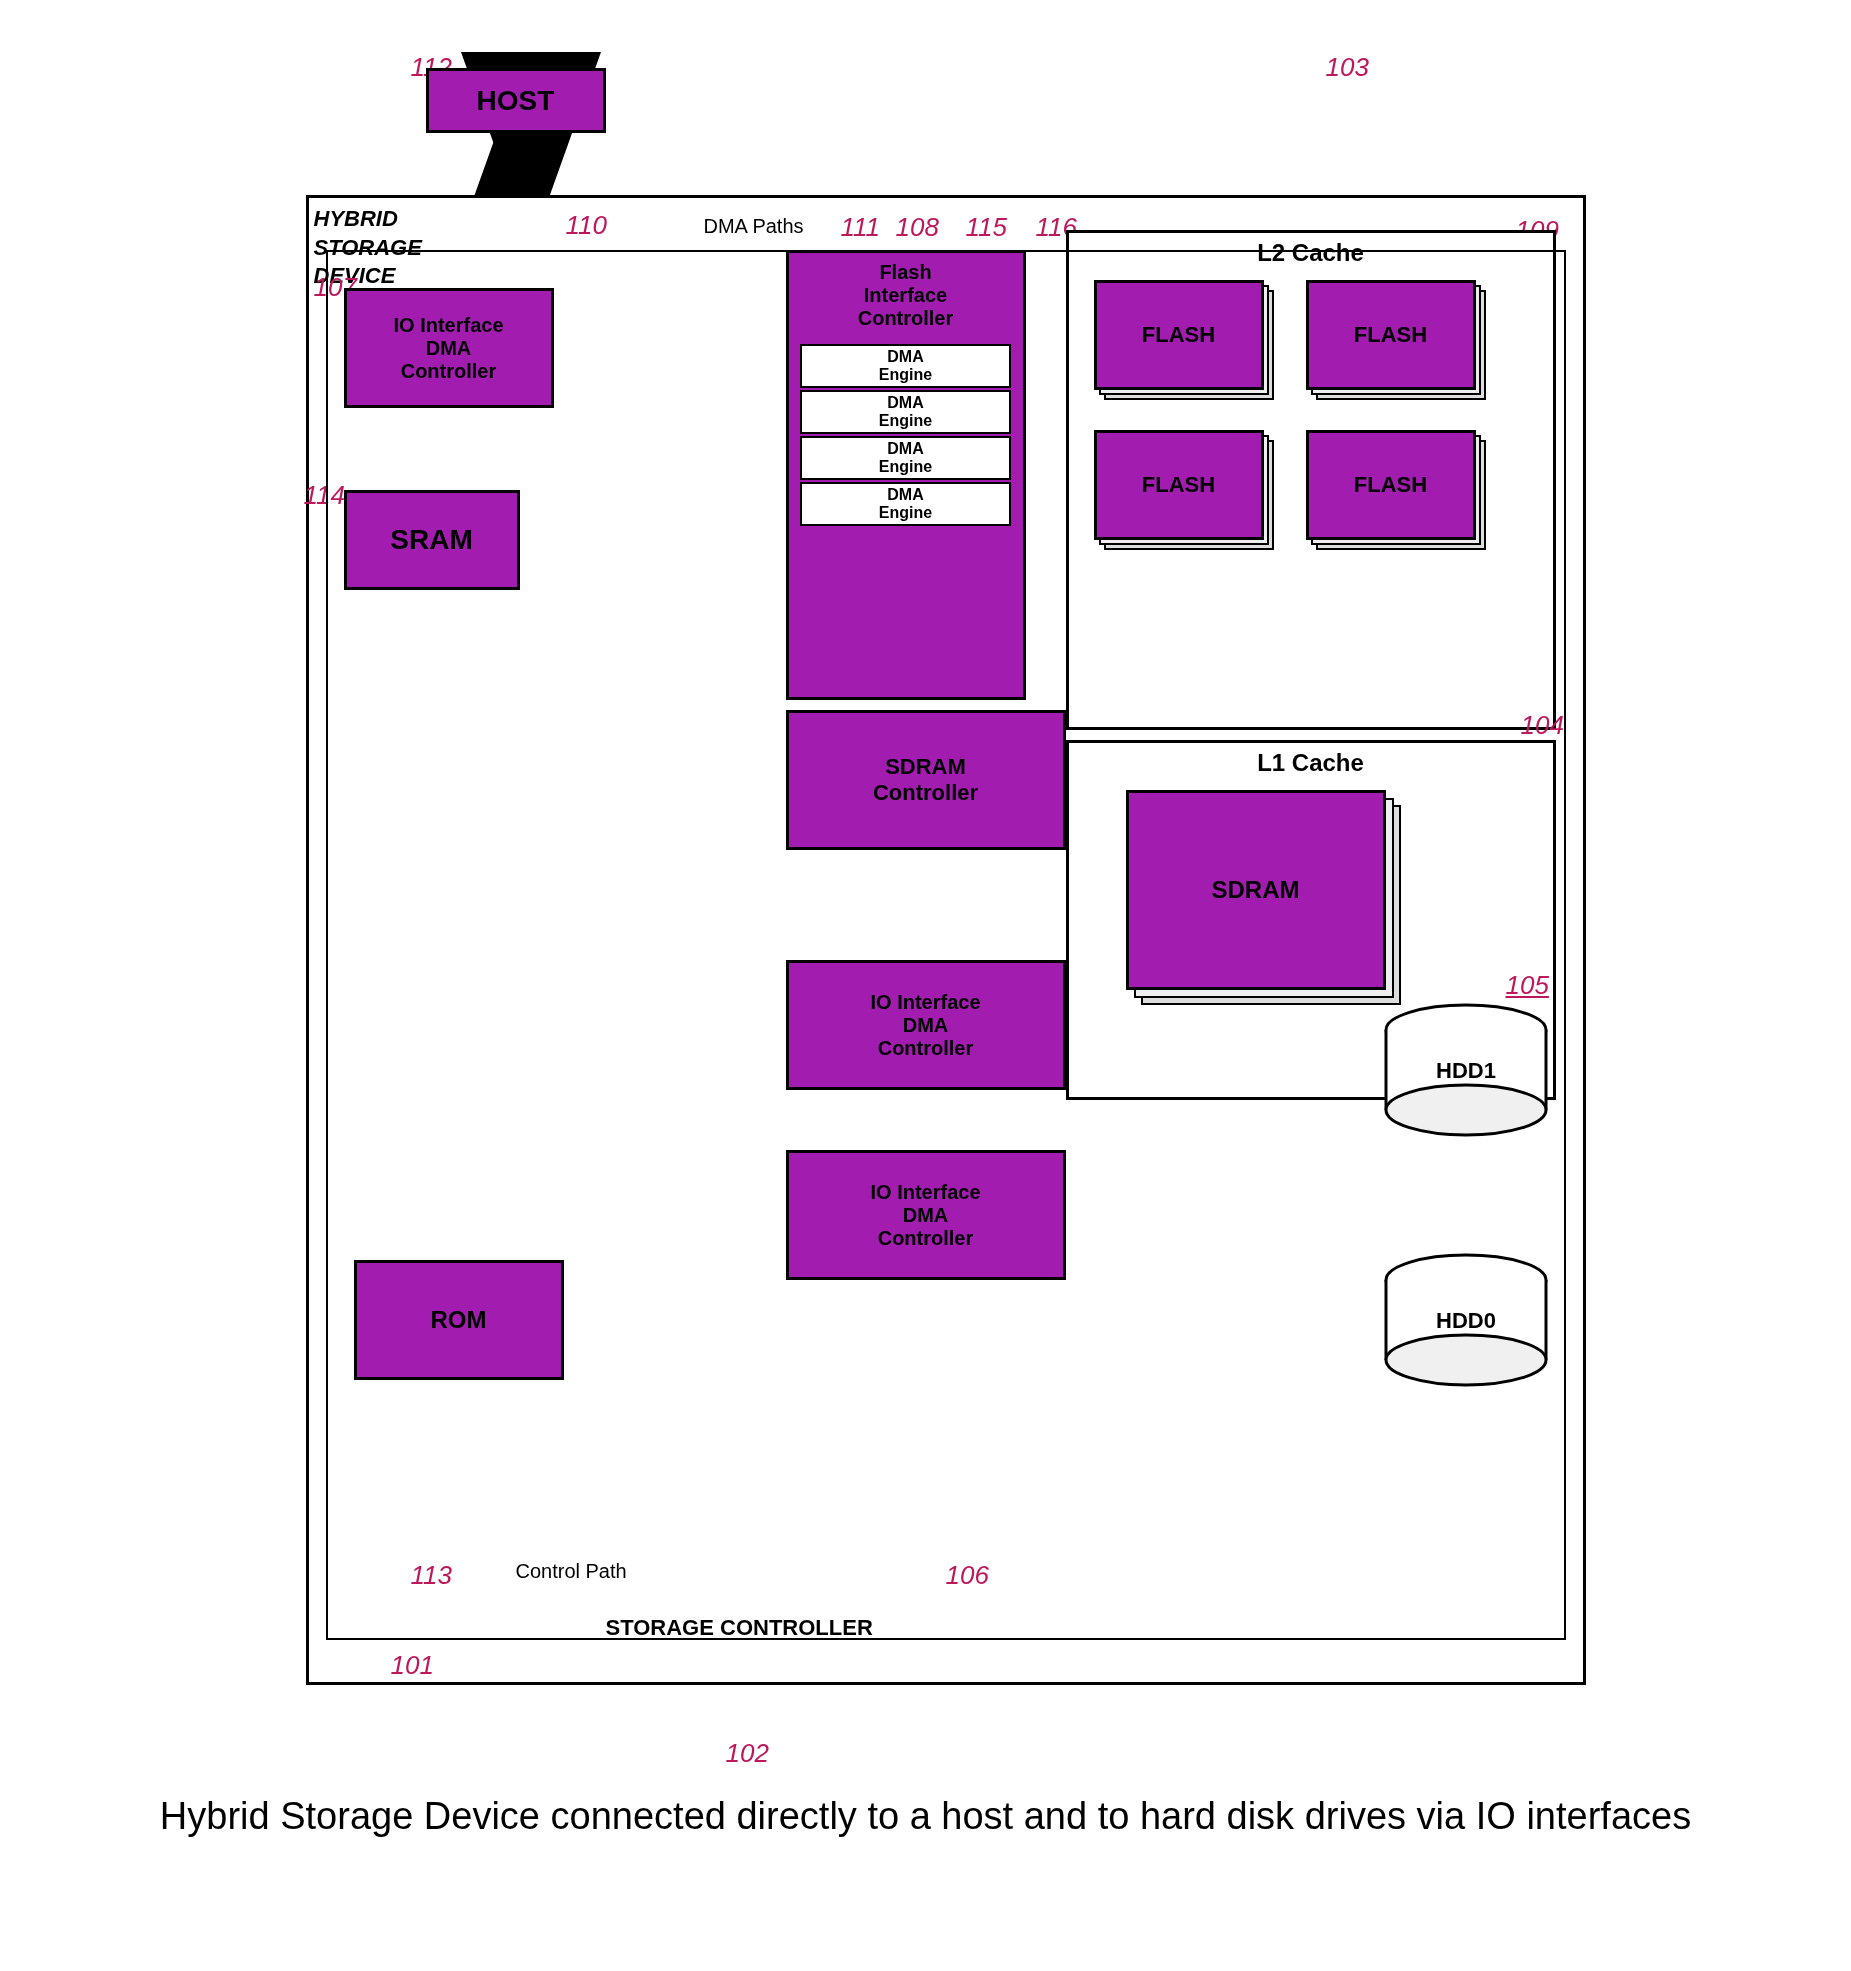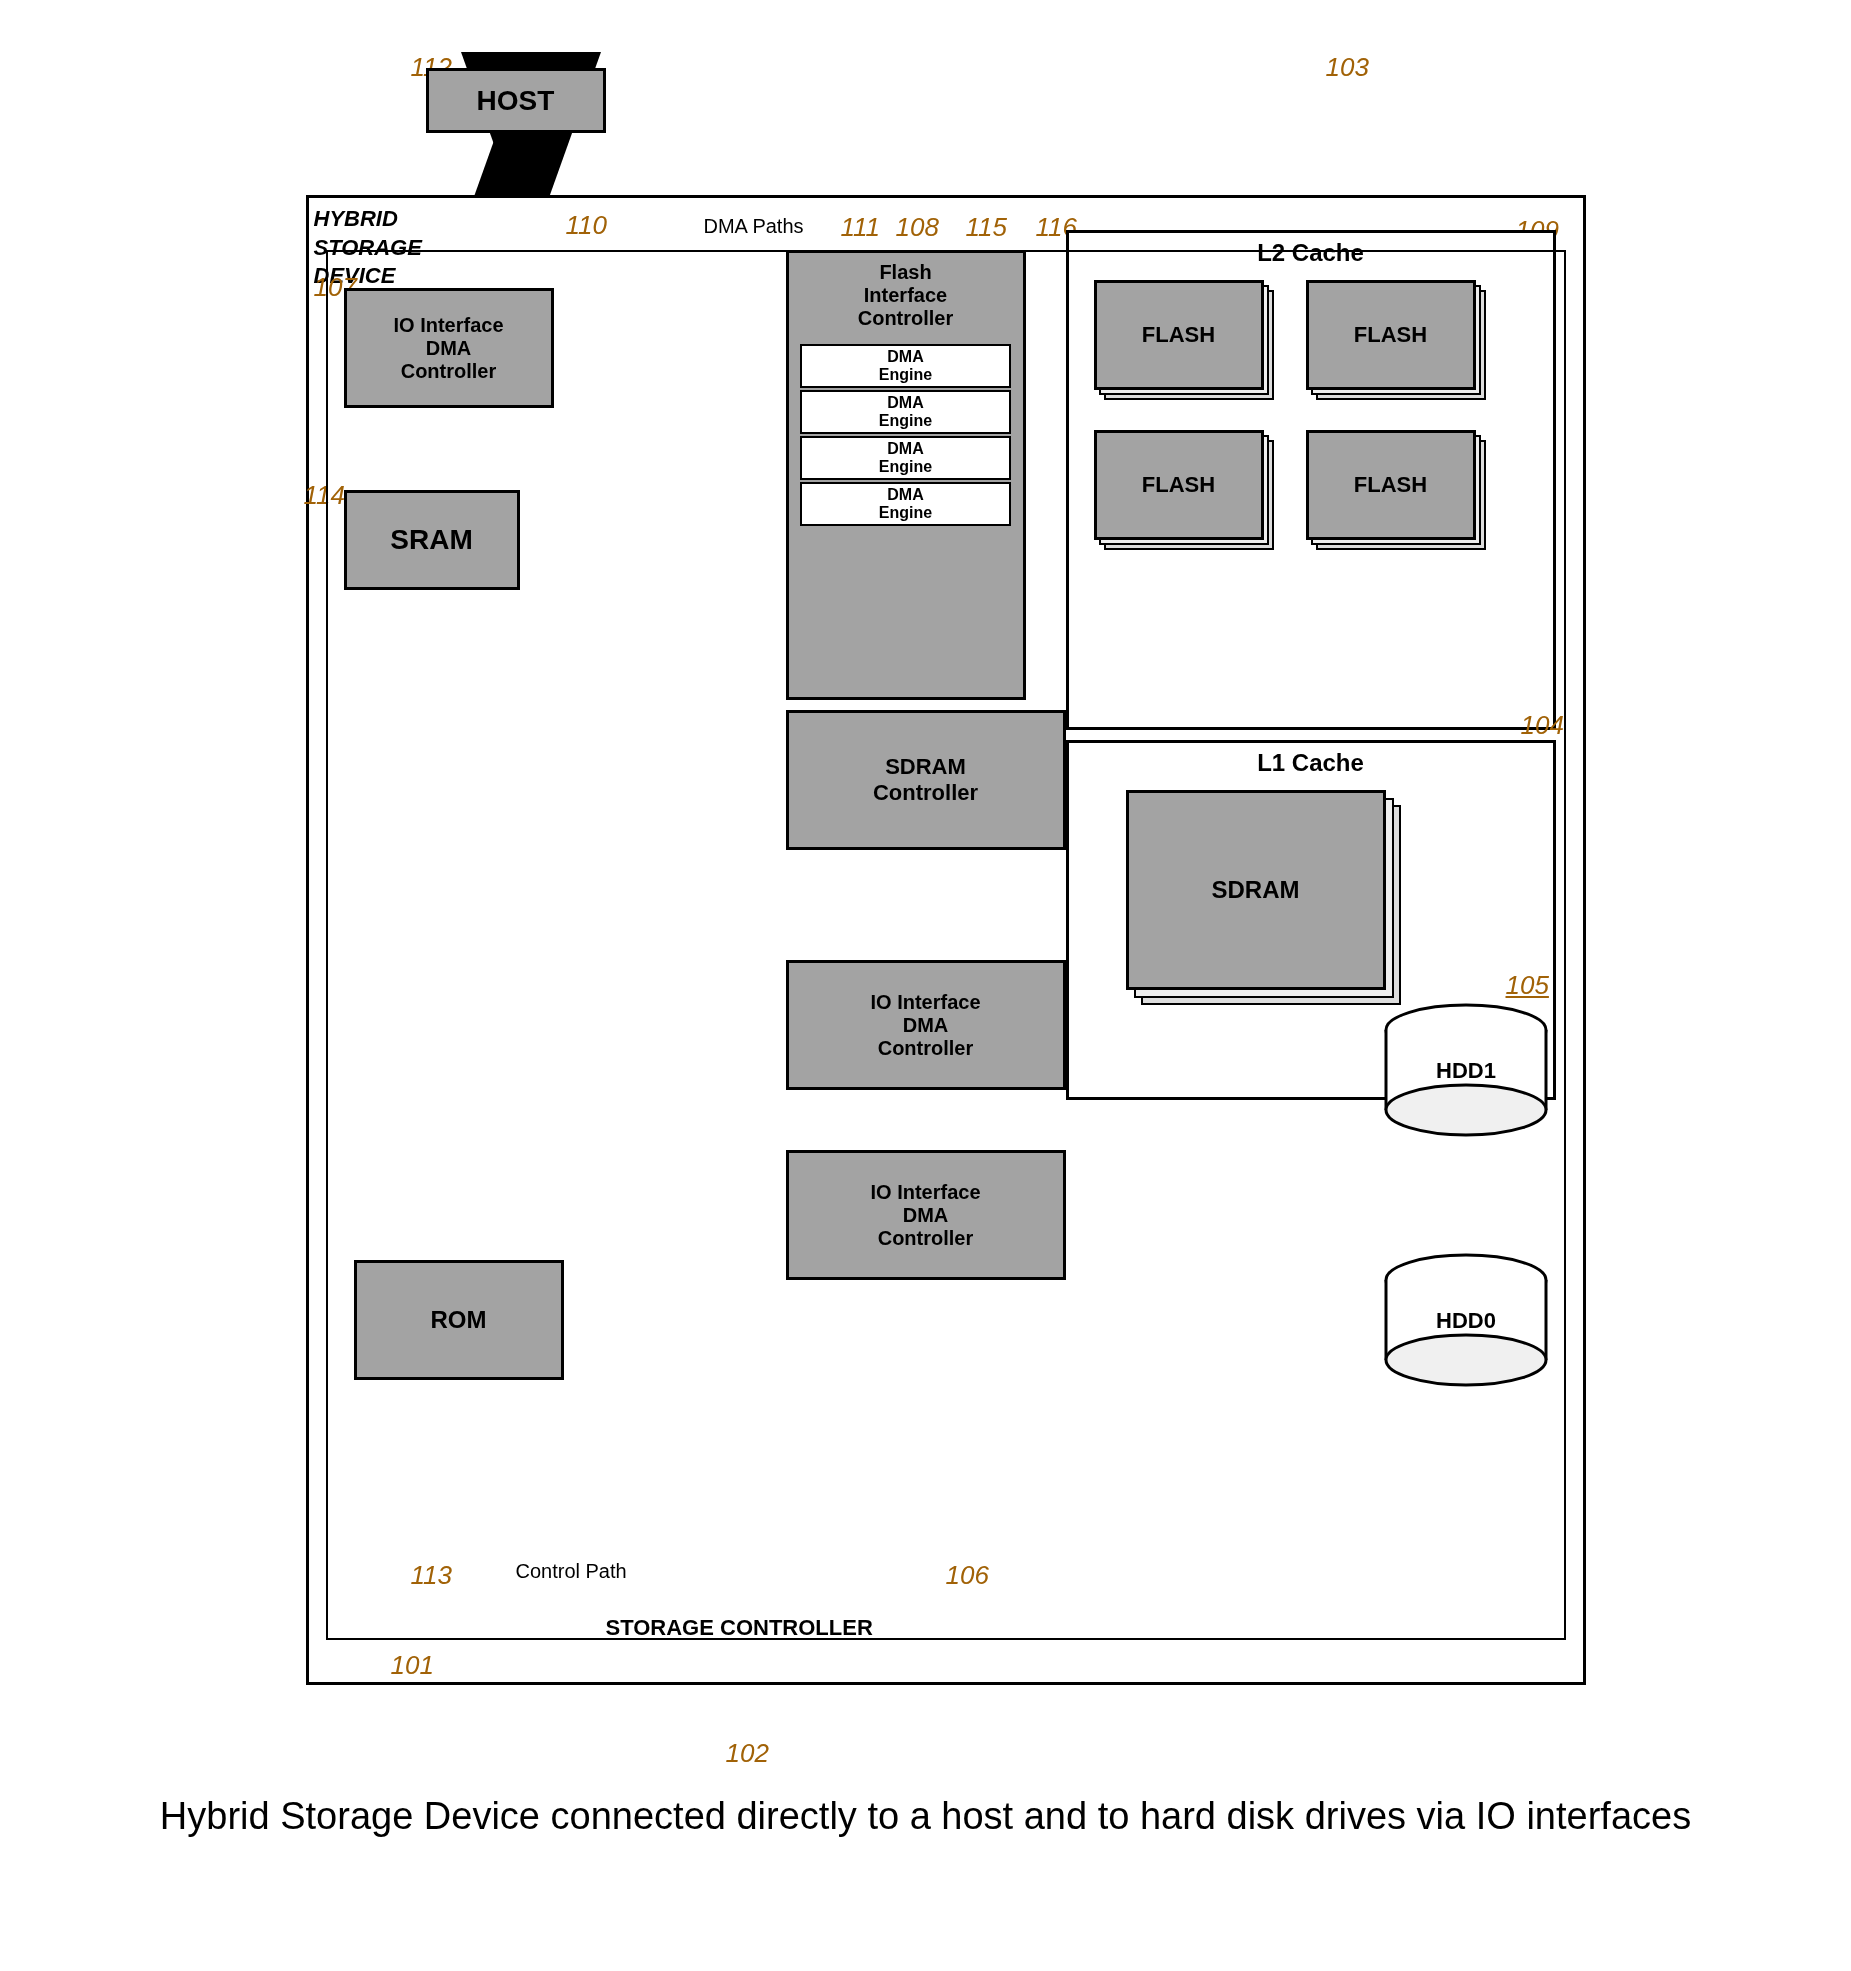--- a/index.html
+++ b/index.html
@@ -23,27 +23,27 @@
       position: relative;
       width: 1400px;
       height: 1750px;
       margin: 0 auto;
     }
     
     .ref-label {
       position: absolute;
       font-style: italic;
       font-size: 26px;
-      color: #a16207;
+      color: #be185d;
     }
     
     .box {
       position: absolute;
       border: 3px solid #000;
-      background: #a3a3a3;
+      background: #a21caf;
       display: flex;
       align-items: center;
       justify-content: center;
       text-align: center;
       font-size: 22px;
       font-weight: bold;
     }
     
     .outer-box {
       position: absolute;

